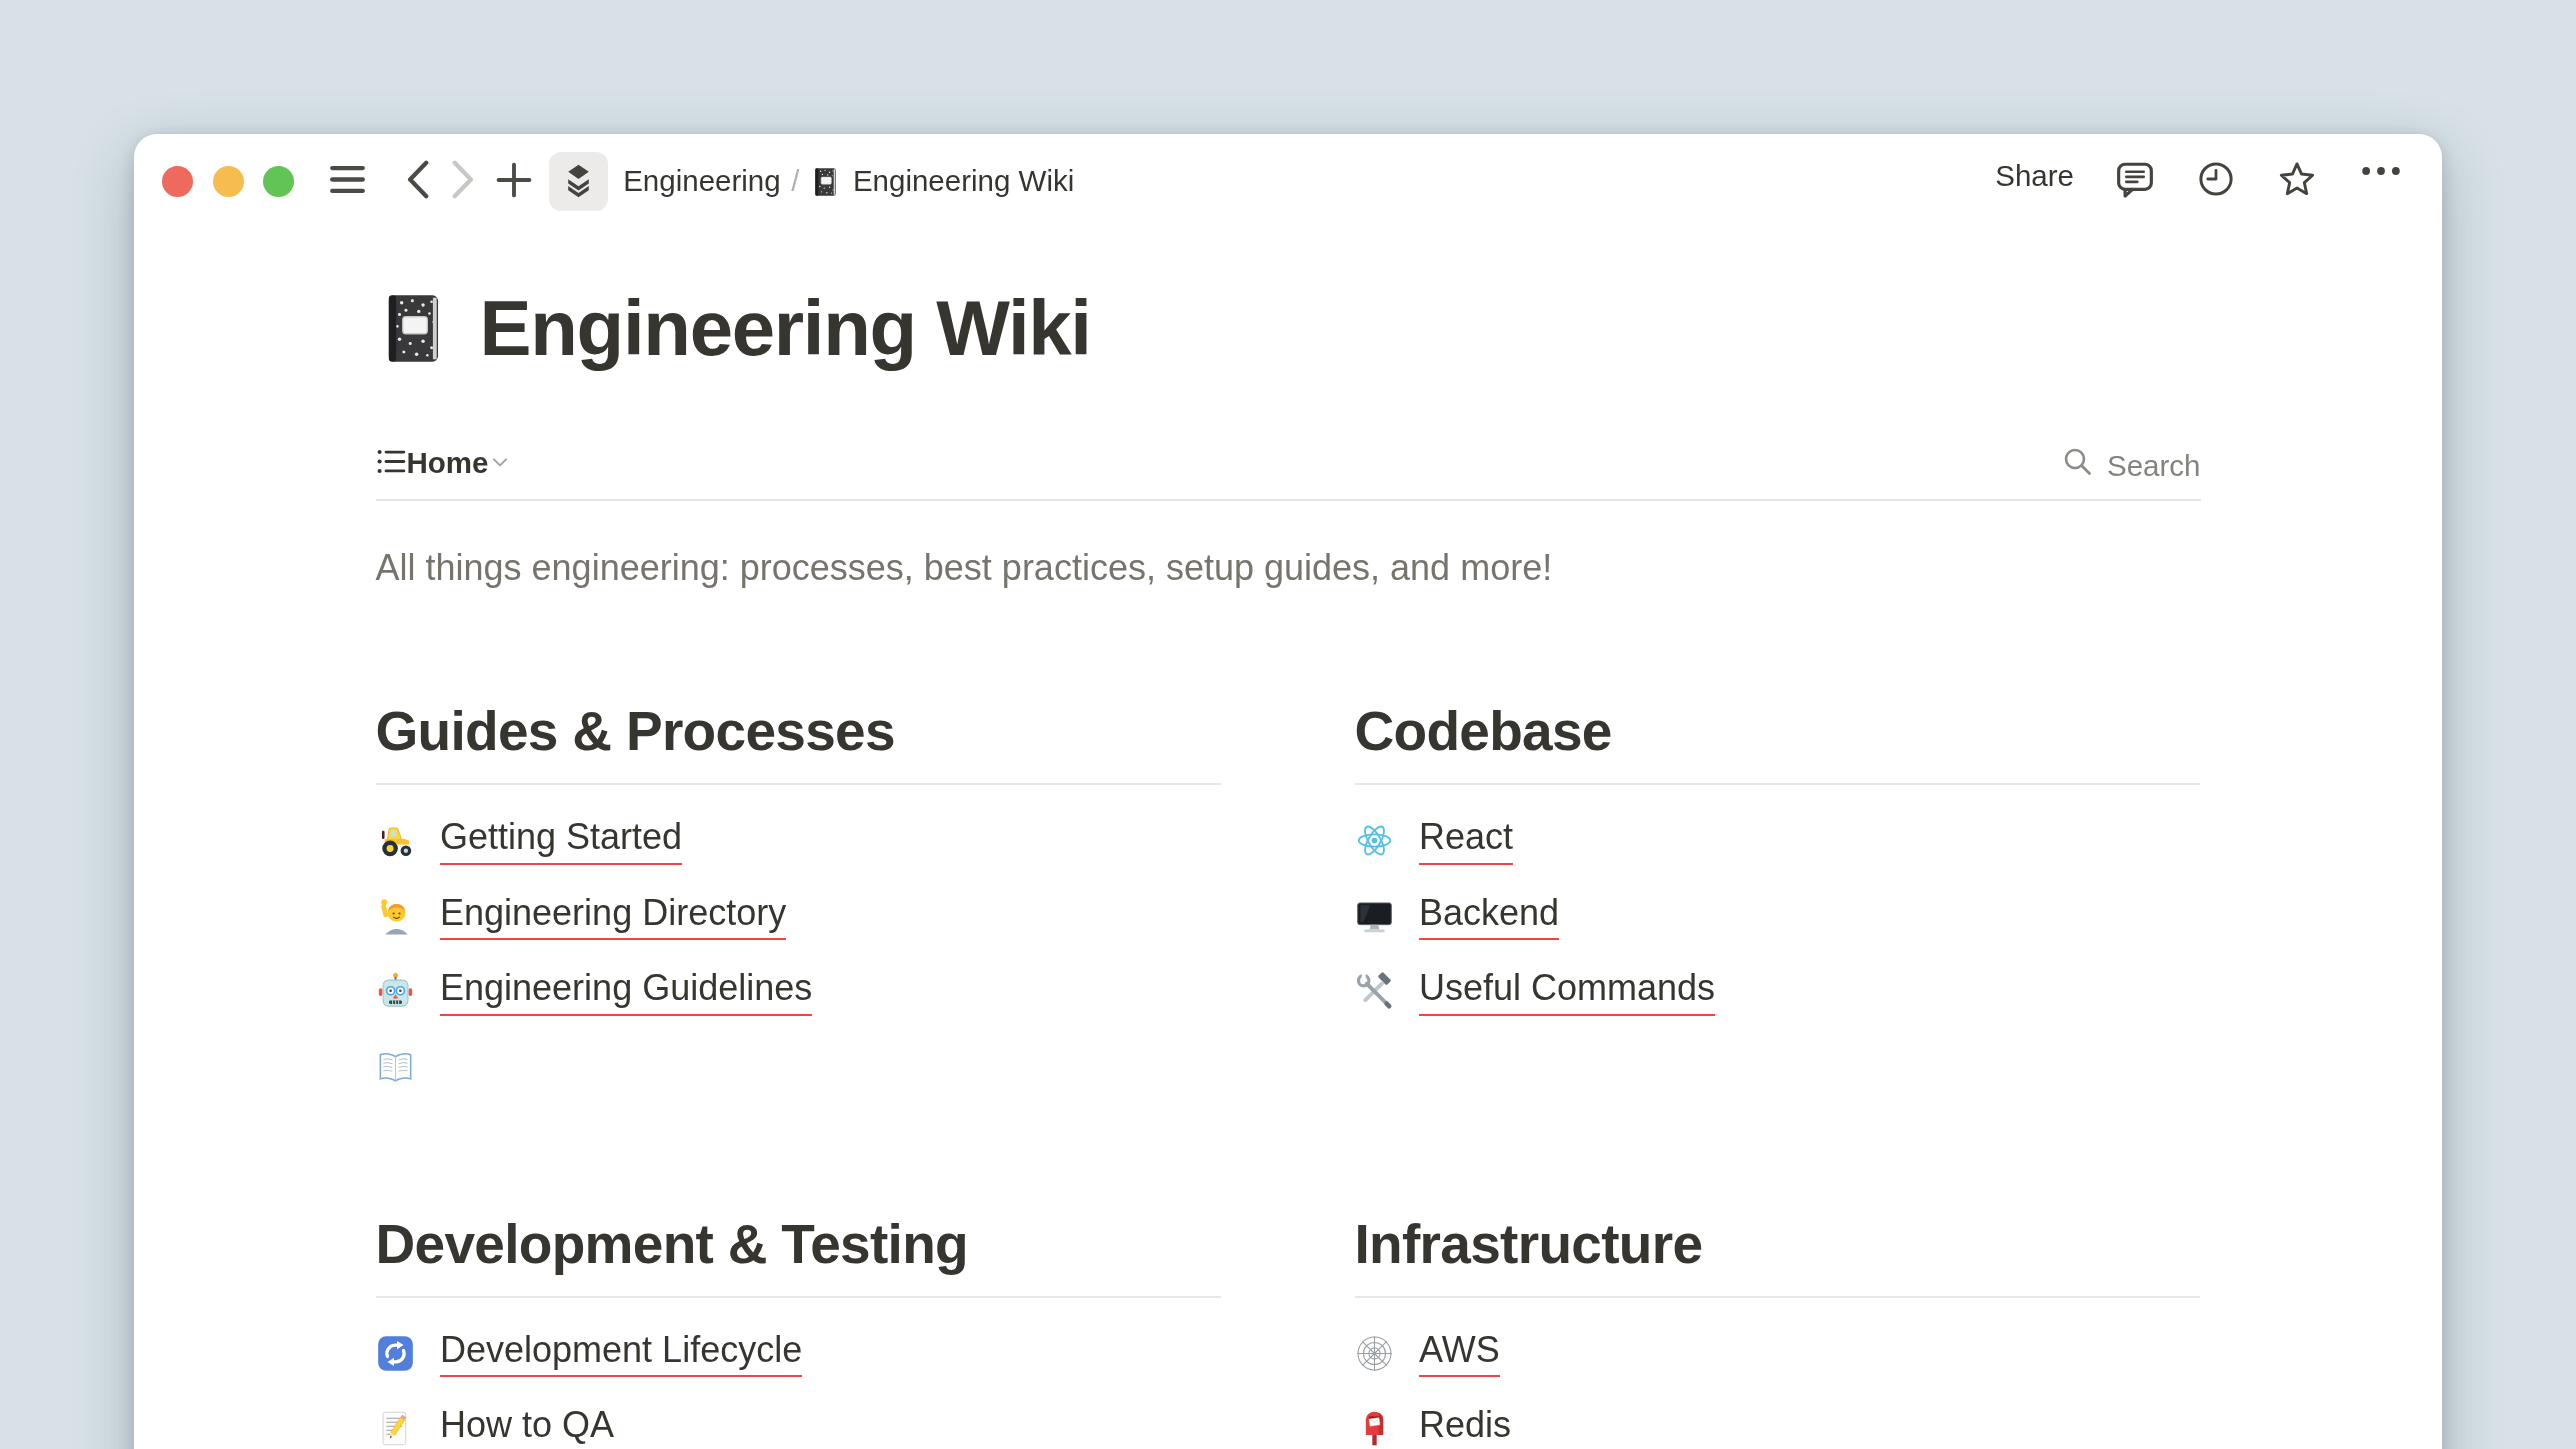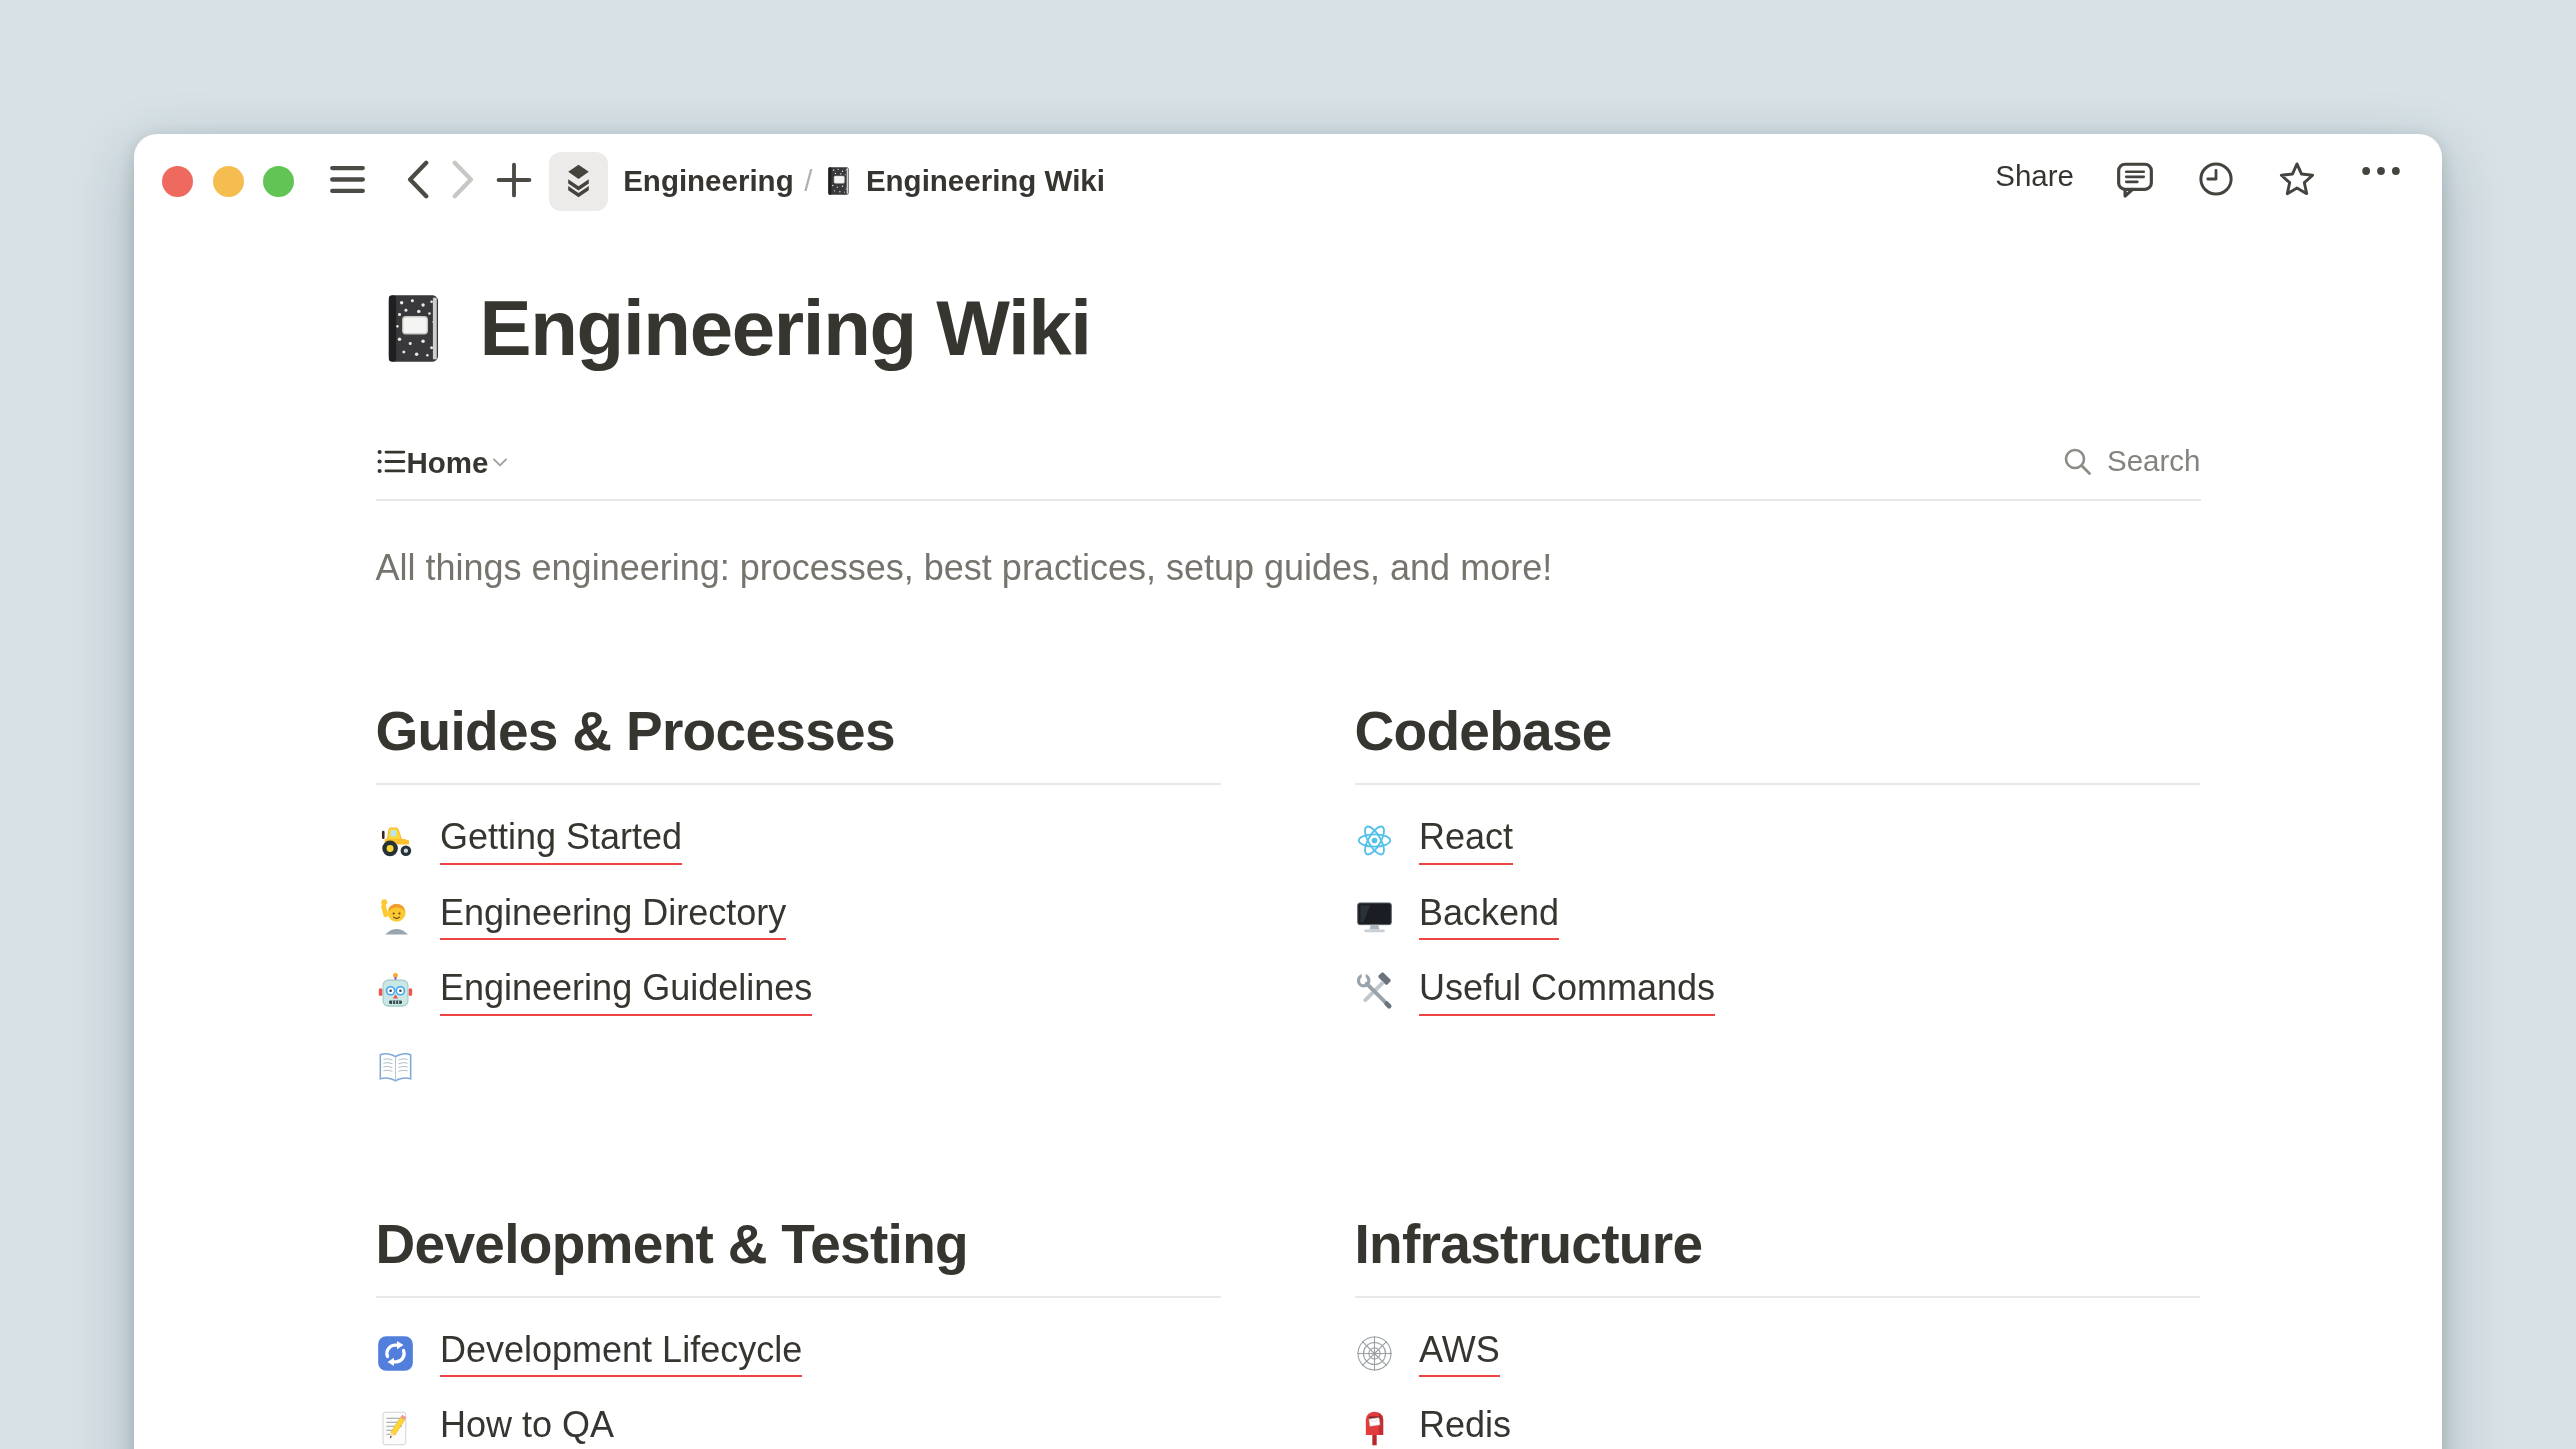--- a/index.html
+++ b/index.html
@@ -18,33 +18,33 @@
   .toolbar{display:flex;align-items:center;height:94px;padding:0 38px 0 28px;}
   .traffic{display:flex;align-items:center;gap:19.5px;}
   .tl{width:31px;height:31px;border-radius:50%;border:none;padding:0;cursor:default;}
   .tl.red{background:#ee6a5f;}
   .tl.yellow{background:#f5bd4f;}
   .tl.green{background:#61c454;}
   .tbtn{background:none;border:none;padding:0;display:flex;align-items:center;justify-content:center;cursor:default;}
   .ml54{margin-left:36px;} .ml58{margin-left:39px;} .ml28{margin-left:19px;}
   .stack-btn{width:59px;height:59px;background:#ecebea;border-radius:12px;display:flex;align-items:center;justify-content:center;margin-left:17.4px;}
   .crumbs{display:flex;align-items:center;margin-left:14.8px;font-size:29.5px;color:#37352f;}
-  .crumb{display:flex;align-items:center;gap:10.7px;cursor:default;font-weight:bold;}
+  .crumb{display:flex;align-items:flex-end;gap:10.7px;cursor:default;}
   .crumb-sep{color:#b3b1ac;margin:0 10.7px;}
   .spacer{flex:1;}
   .right-tools{display:flex;align-items:flex-start;gap:40px;}
   .share{font-size:29.5px;color:#37352f;background:none;border:none;padding:0;}
   
   .page{width:1825px;margin:0 auto;padding-top:57px;}
   .title-row{display:flex;align-items:center;gap:27px;height:87px;}
   .page-title{font-size:78px;font-weight:700;color:#37352f;letter-spacing:-1.3px;margin:0;line-height:1.1;}
   .view-row{display:flex;align-items:center;margin-top:72px;height:38px;}
   .view-tab{display:flex;align-items:center;background:none;border:none;padding:0;}
   .view-tab-label{font-size:29.5px;font-weight:700;color:#37352f;}
-  .search-box{display:flex;align-items:flex-start;gap:10.7px;background:none;border:none;padding:0;}
+  .search-box{display:flex;align-items:flex-end;gap:10.7px;background:none;border:none;padding:0;}
   .search-label{font-size:29.5px;color:#85837d;}
   .tab-divider{height:2px;background:#e7e7e5;margin-top:17px;}
   .description{margin-top:43px;font-size:36px;line-height:47px;color:#76746d;}
   .grid{margin-top:107px;display:grid;grid-template-columns:845px 845px;column-gap:134px;row-gap:94px;}
   .section h2{font-size:55px;font-weight:700;color:#37352f;margin:0;line-height:66px;letter-spacing:-0.7px;}
   .section-divider{height:2px;background:#e8e8e6;margin-top:19px;}
   .items{margin-top:29.5px;}
   .item{display:flex;align-items:center;gap:25.5px;height:52px;margin-bottom:23.5px;cursor:default;}
   .emoji{width:39px;height:39px;flex:0 0 39px;display:flex;align-items:center;justify-content:center;}
   .emoji svg{width:39px;height:39px;}

